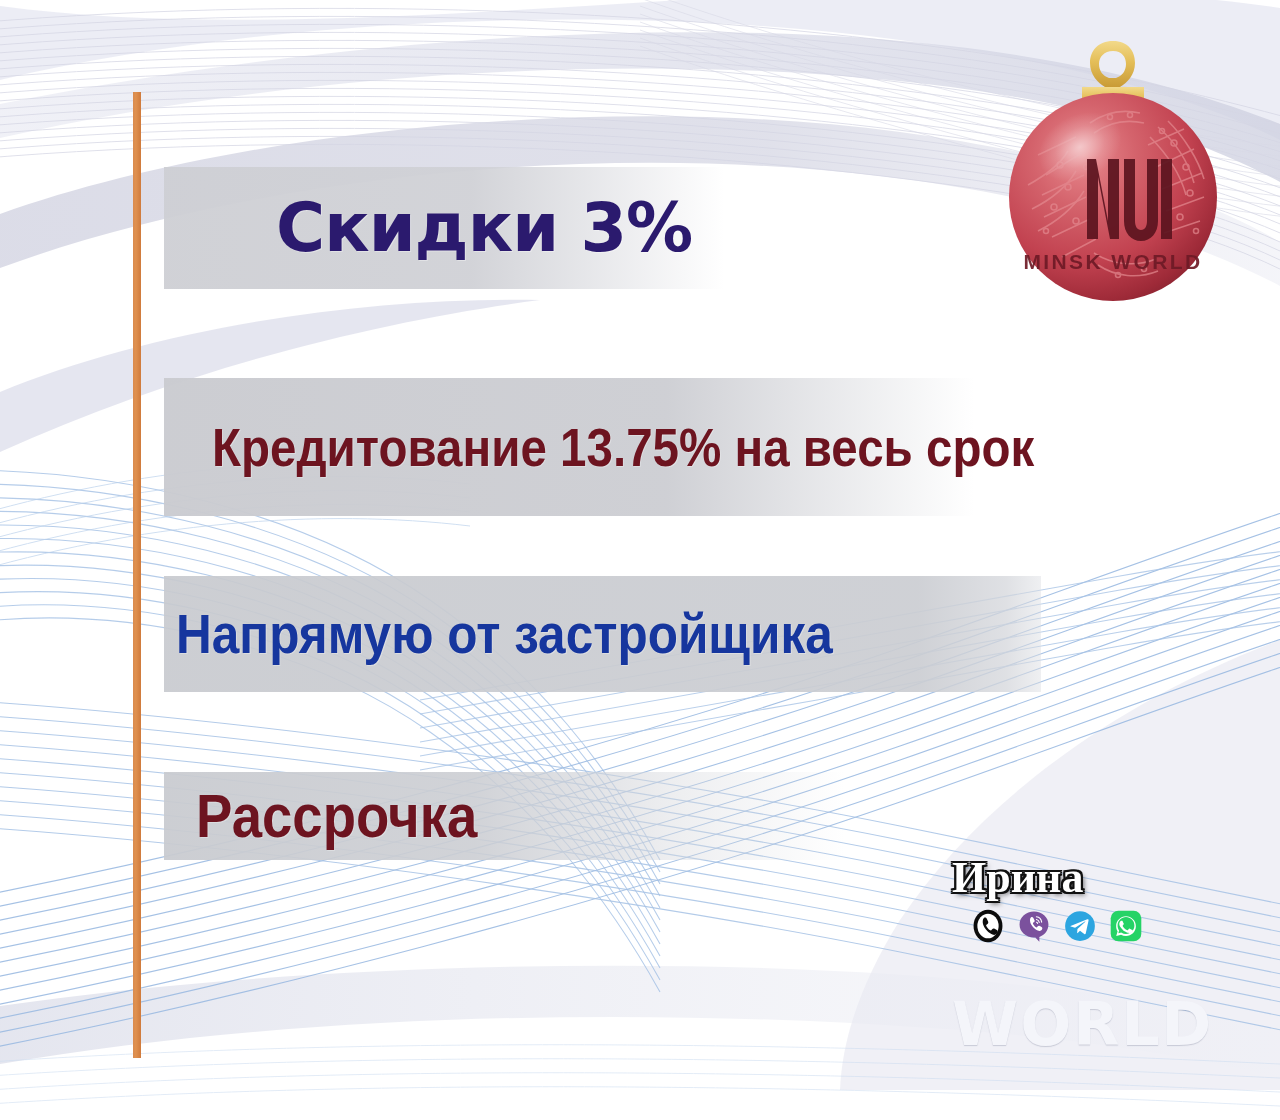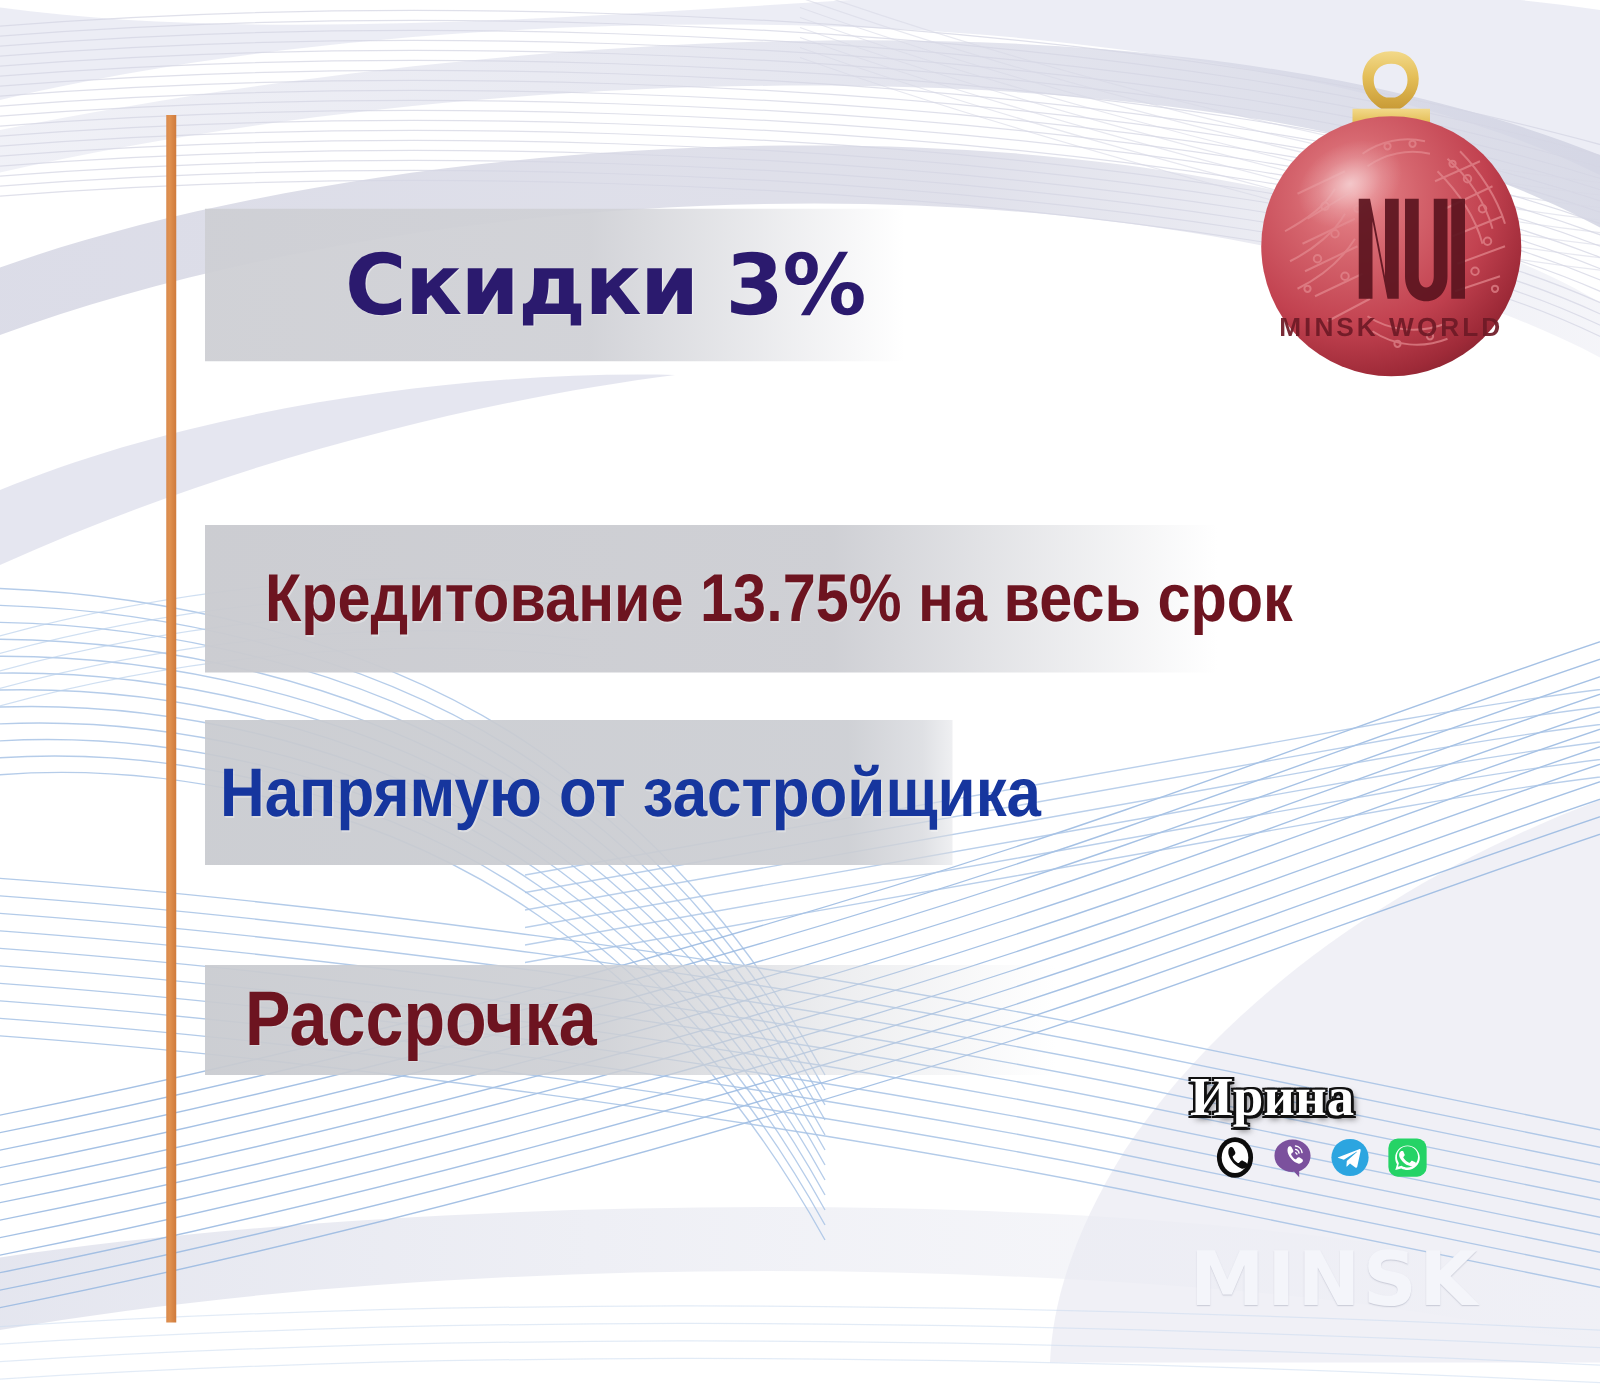--- a/index.html
+++ b/index.html
@@ -64,21 +64,21 @@
     font-size:67px;
     font-weight:700;
     color:#2b1a6e;
     font-family:"DejaVu Sans", sans-serif;
     letter-spacing:-1px;
     text-shadow:1px 1px 0 rgba(255,255,255,.35);
   }
 
   
   #plate-credit{
-    left:164px;top:378px;width:810px;height:118px;margin-top:42px;
+    left:164px;top:378px;width:810px;height:138px;
   }
   #plate-credit .plate-bg{
     background:linear-gradient(90deg,
        rgba(202,203,208,0.96) 0%,
        rgba(205,206,211,0.96) 62%,
        rgba(218,219,223,0.55) 84%,
        rgba(255,255,255,0) 100%);
   }
   #plate-credit .plate-text{
     margin-left:48px;
@@ -87,21 +87,21 @@
     color:#6d1420;
     font-family:"Liberation Sans Narrow","Liberation Sans", sans-serif;
     transform:scaleX(0.88);
     transform-origin:left center;
     letter-spacing:0px;
     text-shadow:1px 1px 0 rgba(255,255,255,.30);
   }
 
   
   #plate-developer{
-    left:164px;top:576px;width:598px;height:116px;
+    left:164px;top:576px;width:877px;height:116px;
   }
   #plate-developer .plate-bg{
     background:linear-gradient(90deg,
        rgba(200,202,207,0.92) 0%,
        rgba(203,205,210,0.92) 86%,
        rgba(212,214,219,0.75) 96%,
        rgba(219,221,226,0.45) 100%);
   }
   #plate-developer .plate-text{
     margin-left:12px;
@@ -326,21 +326,21 @@
     <g stroke="#ccdcf0" stroke-width="1" fill="none" opacity="0.55">
       <path d="M-40,1064 C300,1040 720,1036 1320,1066"></path>
       <path d="M-40,1078 C300,1054 720,1050 1320,1080"></path>
       <path d="M-40,1092 C300,1068 720,1064 1320,1094"></path>
       <path d="M-40,1106 C300,1082 720,1078 1320,1108"></path>
     </g>
   </svg>
 
   <div id="accent-rule"></div>
 
-  <div id="realt-watermark">MINSK</div>
+  <div id="realt-watermark">WORLD</div>
 
   <div class="plate" id="plate-discount">
     <div class="plate-bg"></div>
     <div class="plate-text">Скидки 3%</div>
   </div>
 
   <div class="plate" id="plate-credit">
     <div class="plate-bg"></div>
     <div class="plate-text">Кредитование 13.75% на весь срок</div>
   </div>

